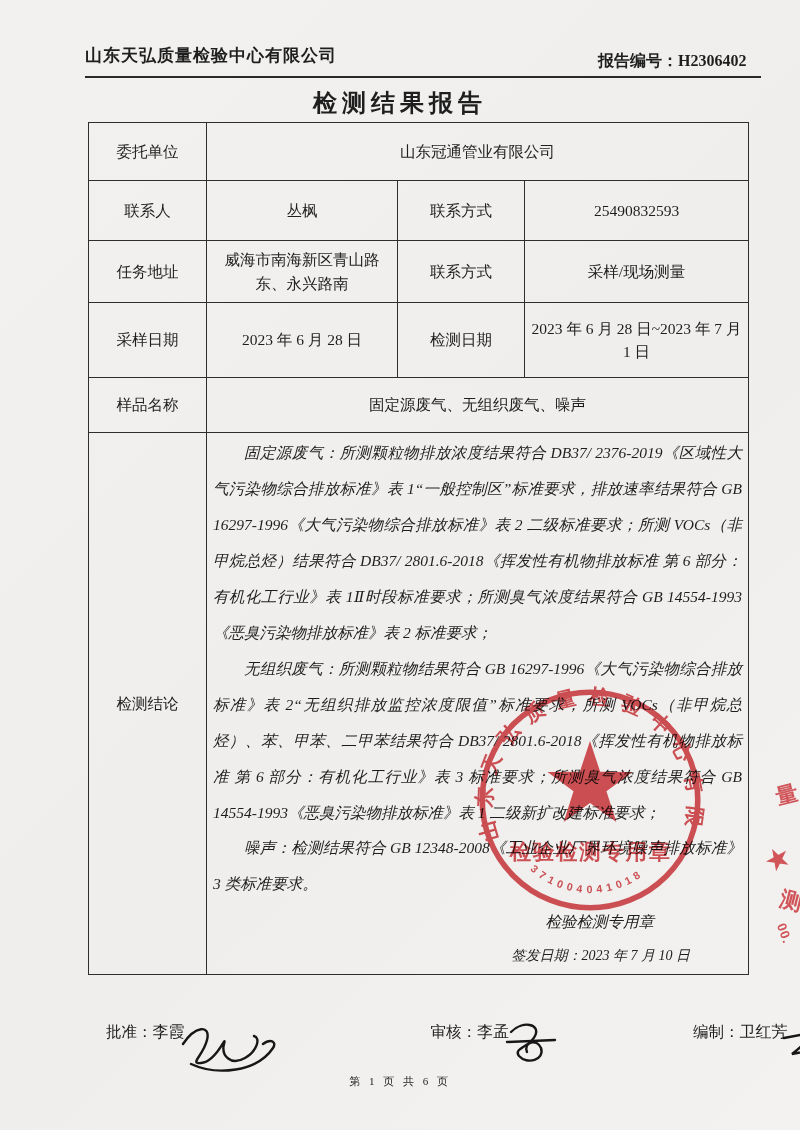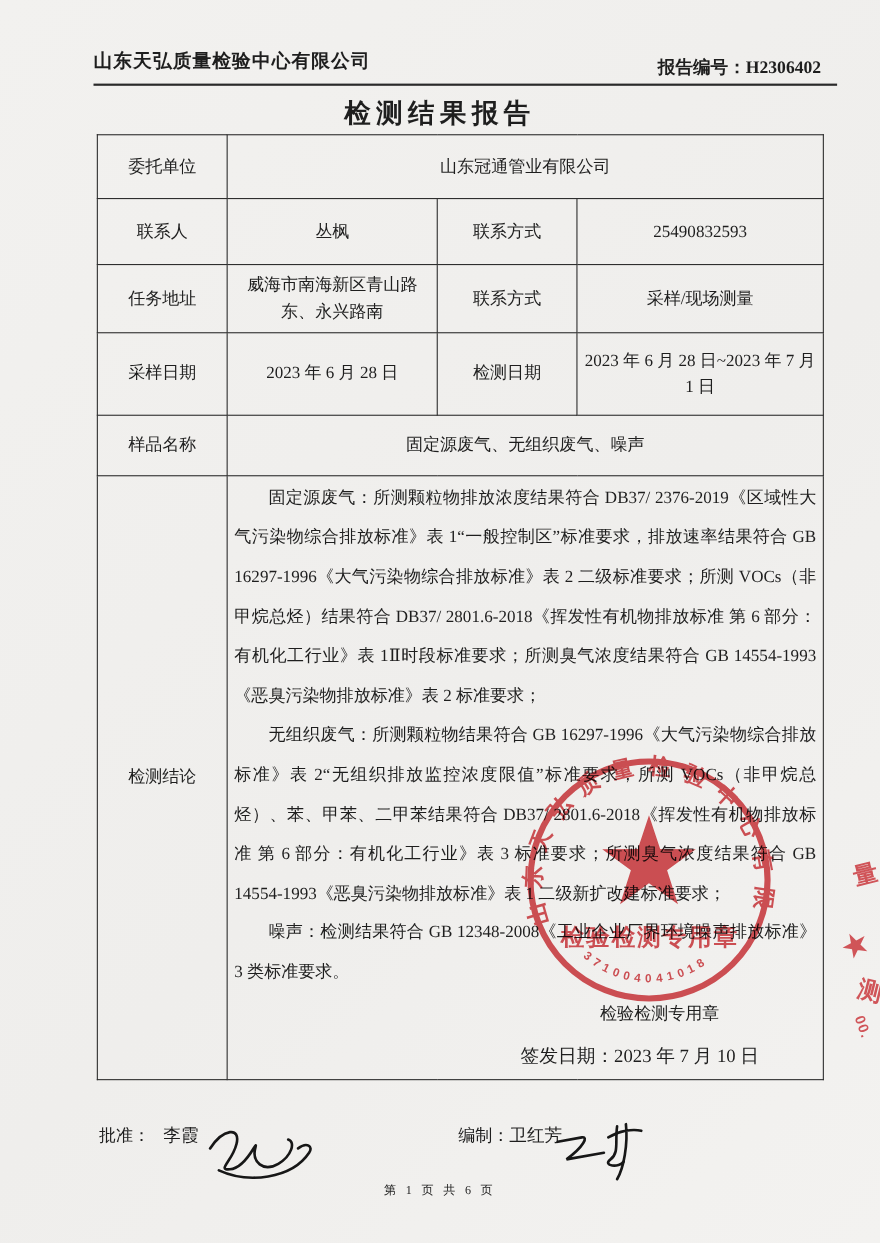--- a/index.html
+++ b/index.html
@@ -21,29 +21,29 @@
     font-size:24px; font-weight:bold; letter-spacing:5px; }
   
   table.main { position:absolute; left:88px; top:122px; width:660px;
     border-collapse:collapse; table-layout:fixed; }
   table.main td { border:1.6px solid #2e2e2e; font-size:15.5px; vertical-align:middle;
     text-align:center; padding:2px 6px; line-height:1.5; }
   td.lbl { font-weight:normal;margin-left:32px; }
   td.left { text-align:left; padding-left:14px; }
   tr.r1 { height:58px; } tr.r2 { height:60px; } tr.r3 { height:62px;padding-left:16px; }
   tr.r4 { height:75px; } tr.r5 { height:55px; } tr.r6 { height:537px; } tr.r7 { height:56px; }
-  td.conclusion-cell { text-align:left; vertical-align:top; padding:16px 22px 10px 22px; }
+  td.conclusion-cell { text-align:left; vertical-align:top; padding:16px 22px 10px 22px;font-style:italic; }
   .concl p { font-size:15.5px; line-height:2.32; text-indent:2em; text-align:justify; }
   .seal-caption { font-size:15.5px; line-height:2.3; text-align:right; padding-right:88px; margin-top:2px; }
-  .issue-date { font-size:17px; line-height:2.3; text-align:right; padding-right:52px; }
+  .issue-date { font-size:14px; line-height:2.3; text-align:right; padding-right:52px; }
   
   .sign-row { position:absolute; left:88px; top:1022px; width:662px; display:flex; }
   .sign-item { display:flex; align-items:flex-start; font-size:15.5px; white-space:nowrap; }
   .sign-item .nm { font-size:16px; }
-  .sign-1 { margin-left:2px;gap:12px; } .sign-2 { margin-left:150px; } .sign-3 { margin-left:128px; }
+  .sign-1 { margin-left:18px; } .sign-2 { margin-left:150px; } .sign-3 { margin-left:128px; }
   .sig-svg { margin:-4px 0 0 -8px; }
   
   .page-footer { position:absolute; left:0; top:1074px; width:100%; text-align:center;
     font-size:11px; letter-spacing:3px; }
   
   .stamp { position:absolute; left:468px; top:678px; width:244px; height:244px;
     mix-blend-mode:multiply; opacity:0.88; pointer-events:none; }
   
   .edge-stamp { position:absolute; right:-6px; top:762px; width:52px; height:200px;
     color:#d63b42; mix-blend-mode:multiply; opacity:0.85; pointer-events:none; }
@@ -116,20 +116,30 @@
     <div class="sign-item sign-1">
       <span>批准：</span>
         <span class="nm">李霞</span>
       <svg class="sig-svg" width="104" height="58" viewBox="0 0 104 58">
         <g fill="none" stroke="#171717" stroke-width="2.4" stroke-linecap="round">
           <path d="M6,26 C18,8 34,6 30,22 C26,38 12,46 24,45 C40,44 50,14 47,26 C44,38 54,48 68,40 C80,33 84,20 77,18"></path>
           <path d="M14,46 C40,58 80,54 96,30 C100,24 94,20 86,26"></path>
         </g>
       </svg>
     </div>
+    <div class="sign-item sign-2">
+      <span>审核：</span>
+        <span class="nm">李孟</span>
+      <svg class="sig-svg" width="64" height="50" viewBox="0 0 64 50">
+        <g fill="none" stroke="#171717" stroke-width="2.4" stroke-linecap="round">
+          <path d="M10,14 C22,2 40,6 34,18 C28,30 12,30 18,38 C26,47 44,42 40,30 C36,20 22,24 26,34"></path>
+          <path d="M6,24 L54,22"></path>
+        </g>
+      </svg>
+    </div>
     <div class="sign-item sign-3">
       <span>编制：</span>
         <span class="nm">卫红芳</span>
       <svg class="sig-svg" width="84" height="58" viewBox="0 0 84 58">
         <g fill="none" stroke="#171717" stroke-width="2.4" stroke-linecap="round">
           <path d="M4,20 L26,16 C32,15 28,24 12,36 L46,30"></path>
           <path d="M58,6 C56,20 60,30 52,36 C44,42 60,44 64,38"></path>
           <path d="M50,16 C60,10 72,8 80,10 M66,4 C68,22 64,44 58,54"></path>
         </g>
       </svg>

